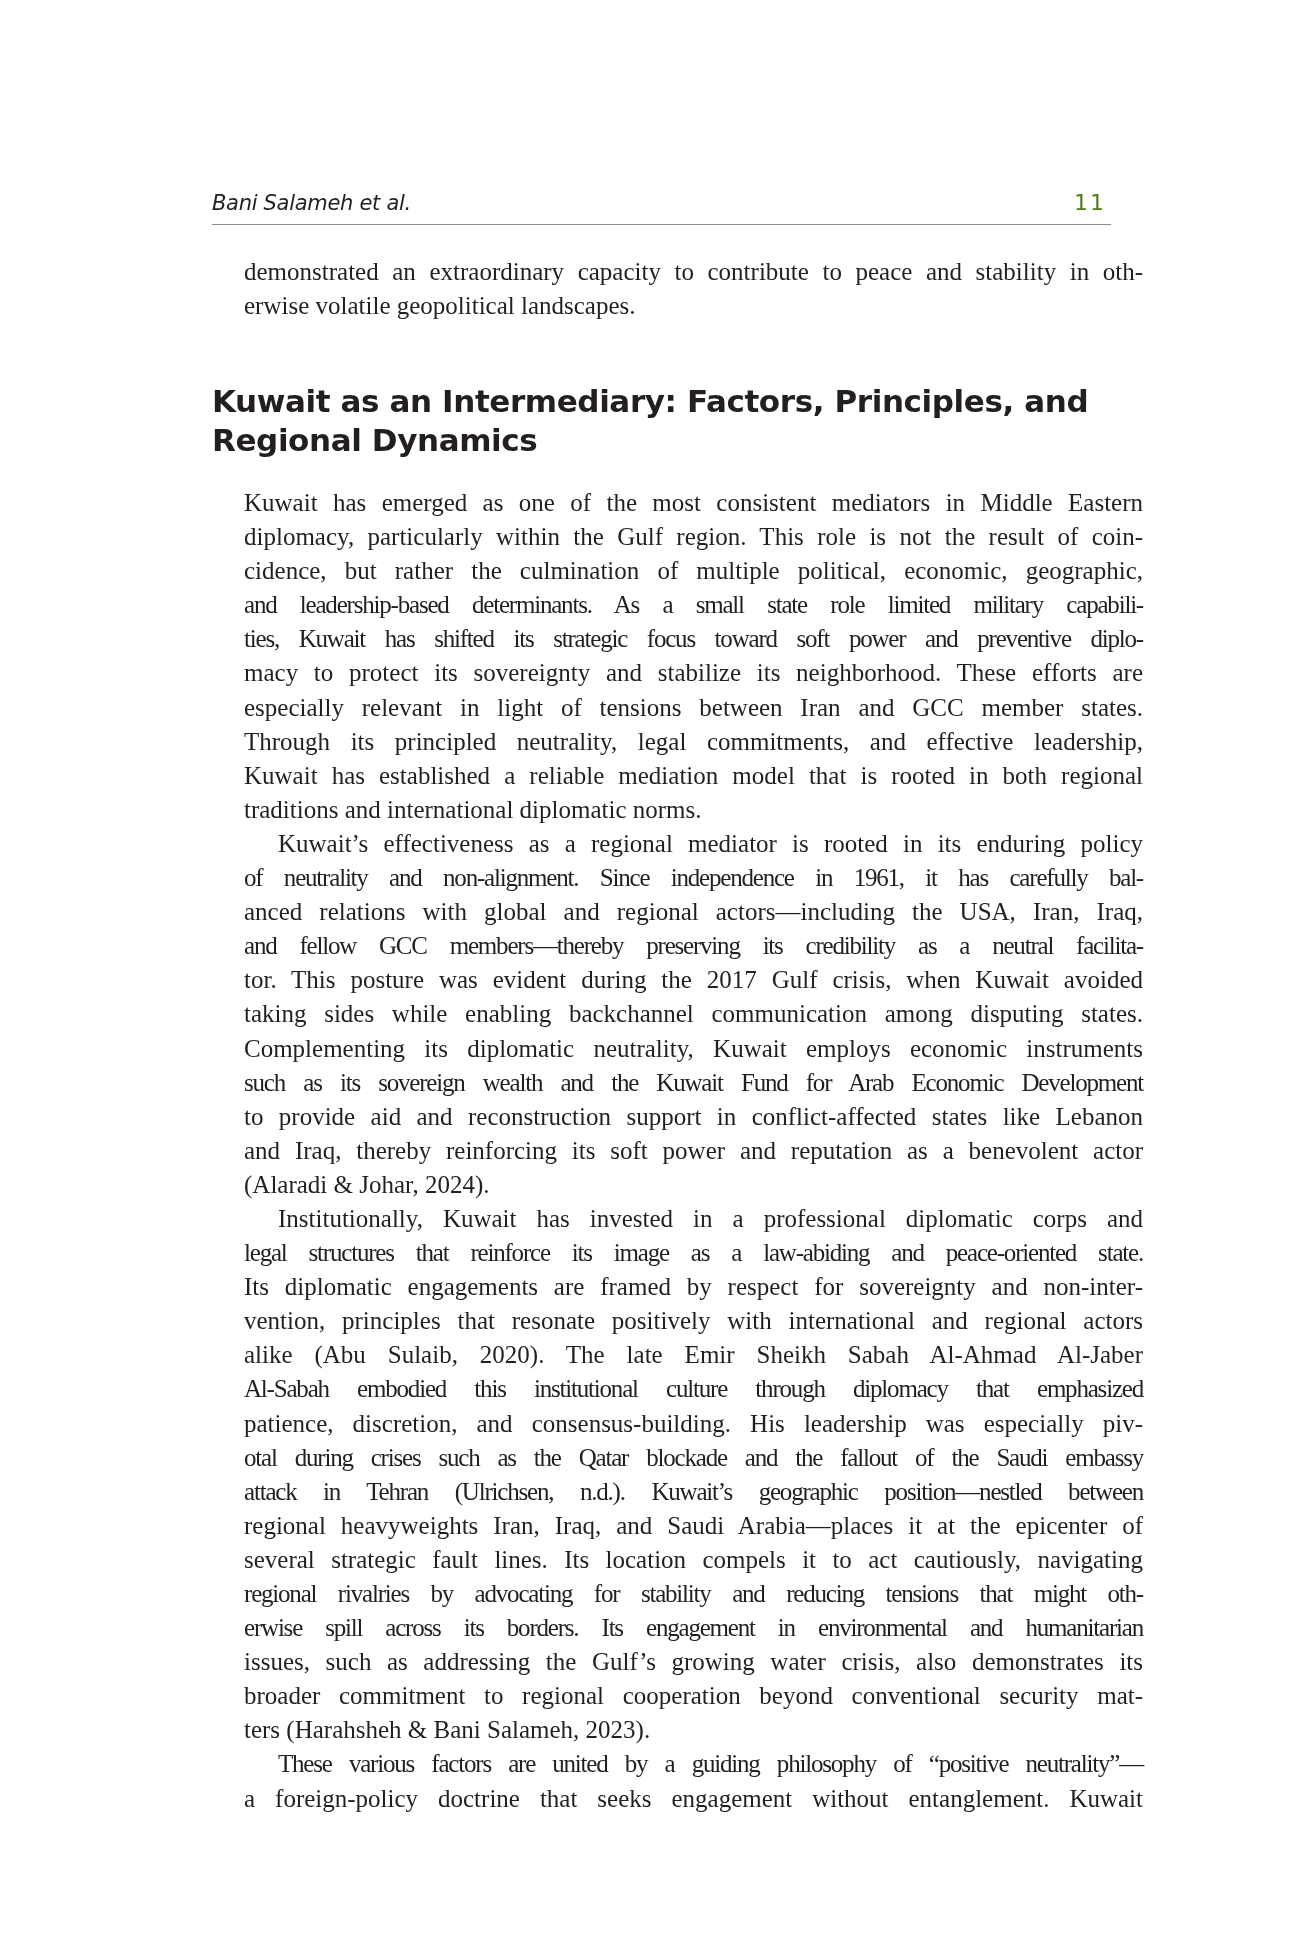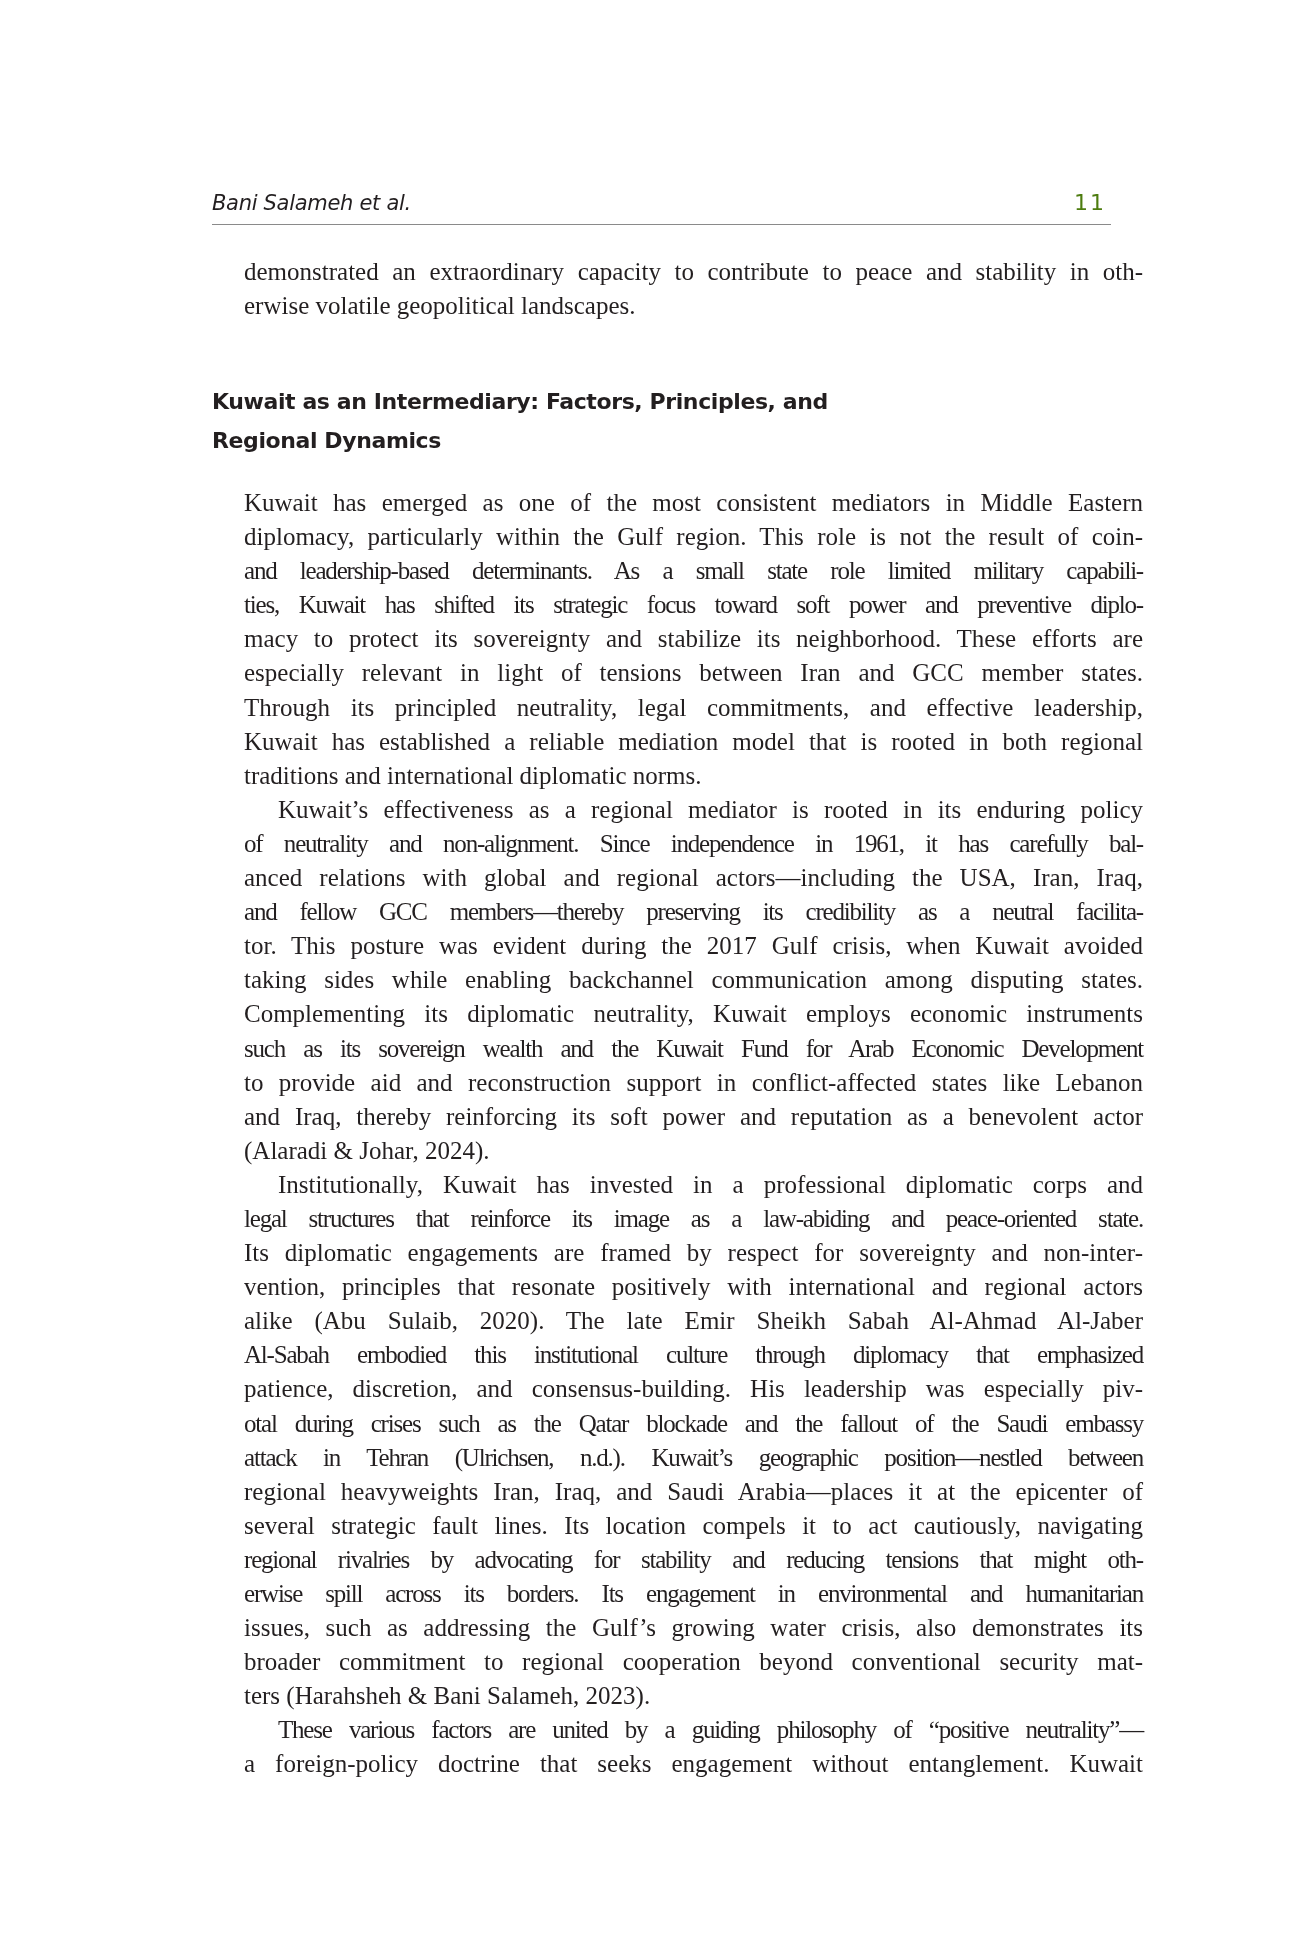--- a/index.html
+++ b/index.html
@@ -6,21 +6,21 @@
   body { width: 1298px; height: 1948px; position: relative; overflow: hidden; }
   .page { position: absolute; left: 0; top: 18px; width: 1130px; height: 1948px; background: #ffffff; color: #231f20; }
   .running-head { position: absolute; left: 212px; top: 166px; width: 899px; height: 40px; border-bottom: 1.5px solid #8a8a8a; }
   .running-head .author { position: absolute; left: 0; bottom: 9px; font-family: "DejaVu Sans", sans-serif; font-style: italic; font-size: 21px; letter-spacing: -0.3px; color: #231f20; }
   .running-head .pageno { position: absolute; right: 5px; bottom: 9px; font-family: "DejaVu Sans", sans-serif; font-size: 22px; color: #4d7c0f; letter-spacing: 2px; }
   .col { position: absolute; left: 212px; width: 899px; }
   .body-text { font-family: Liberation Serif, serif; font-size: 25px; line-height: 34.1px; color: #231f20; margin-left: 32px; }
   .line { display: block; height: 34.1px; white-space: nowrap; text-align: justify; text-align-last: justify; overflow: visible; }
   .line.last { text-align-last: left; }
   .line.indent { padding-left: 34px; }
-  .heading { font-family: "DejaVu Sans", sans-serif; font-weight: bold; font-size: 22px; line-height: 39px; color: #231f20; letter-spacing: -0.4px; }
+  .heading { font-family: "DejaVu Sans", sans-serif; font-weight: bold; font-size: 31px; line-height: 39px; color: #231f20; letter-spacing: -0.4px; }
   .heading .hline { display: block; white-space: nowrap; }
   .squeeze { letter-spacing: -1.2px; word-spacing: -1px; }
 </style>
 </head>
 <body>
 
 <div class="page">
 
   <div class="running-head">
     <span class="author">Bani Salameh et al.</span>
@@ -35,20 +35,21 @@
   <div class="col heading" style="top:364px;">
     <span class="hline">Kuwait as an Intermediary: Factors, Principles, and</span>
     <span class="hline">Regional Dynamics</span>
   </div>
 
   <div class="col body-text" style="top:468px;">
 
     <div>
       <span class="line">Kuwait has emerged as one of the most consistent mediators in Middle Eastern</span>
       <span class="line">diplomacy, particularly within the Gulf region. This role is not the result of coin-</span>
+      <span class="line">cidence, but rather the culmination of multiple political, economic, geographic,</span>
       <span class="line squeeze">and leadership-based determinants. As a small state role limited military capabili-</span>
       <span class="line squeeze">ties, Kuwait has shifted its strategic focus toward soft power and preventive diplo-</span>
       <span class="line">macy to protect its sovereignty and stabilize its neighborhood. These efforts are</span>
       <span class="line">especially relevant in light of tensions between Iran and GCC member states.</span>
       <span class="line">Through its principled neutrality, legal commitments, and effective leadership,</span>
       <span class="line">Kuwait has established a reliable mediation model that is rooted in both regional</span>
       <span class="line last">traditions and international diplomatic norms.</span>
     </div>
 
     <div>

